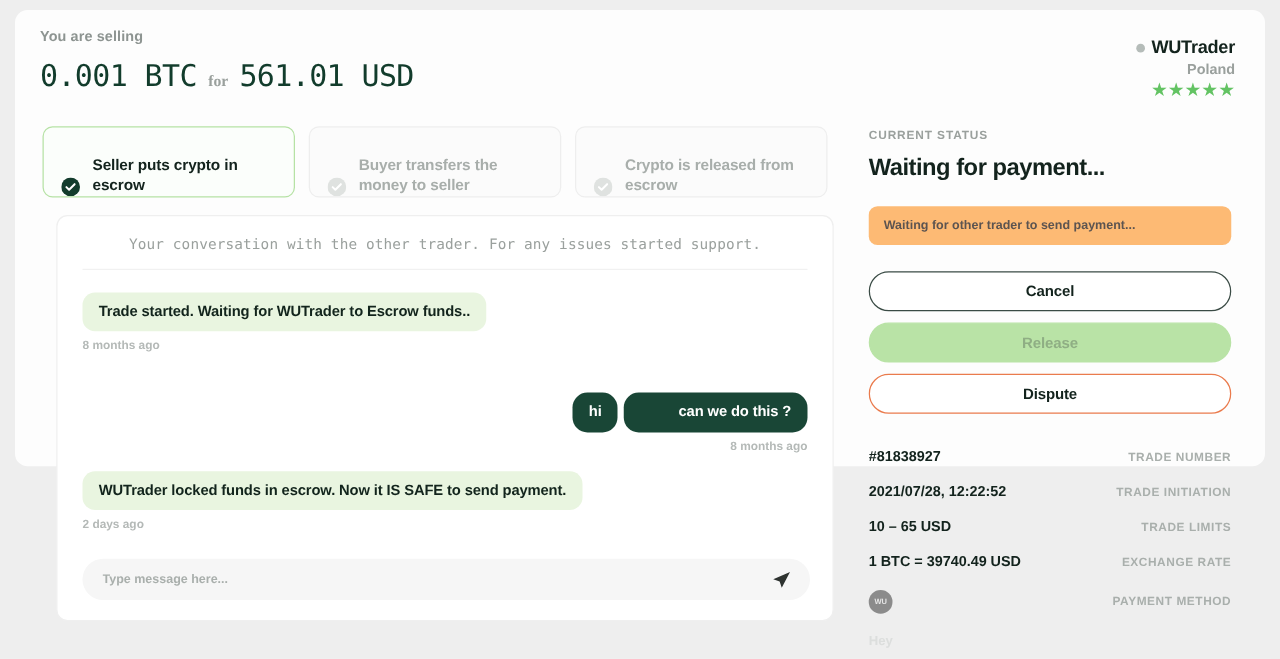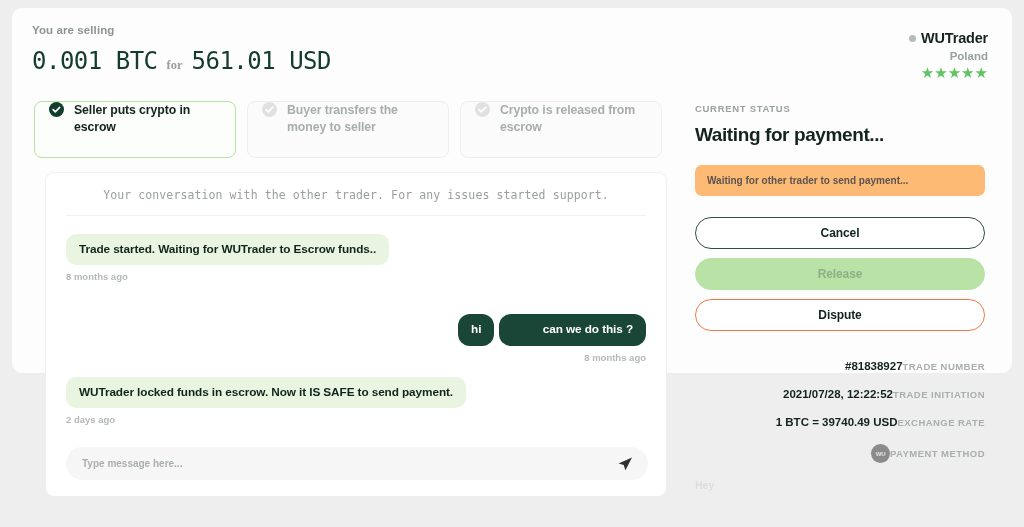--- a/index.html
+++ b/index.html
@@ -39,21 +39,21 @@
   .status-dot { width: 7px; height: 7px; border-radius: 50%; background: #b5bcb9; display:inline-block;}
   .trader-name { font-size: 14.5px; font-weight: 800; color: #13231d; letter-spacing: -.2px;}
   .trader-country { font-size: 11.5px; color: #9aa09d; margin-top: 4px; font-weight: 600;}
   .stars { margin-top: 3px; font-size: 15px; color: #63c363; letter-spacing: 0px; line-height: 1;}
 
   
   .steps { position: absolute; left: 22px; top: 93px; display: flex; gap: 11px; }
   .step {
     width: 202px; height: 57px;
     border-radius: 8px;
-    display: flex; align-items: flex-start; gap: 10px;
+    display: flex; align-items: flex-end; gap: 10px;
     padding: 0 14px;
     background: #fbfbfb;
     border: 1px solid #eeeeee;
   }
   .step.active { background: #fbfefb; border: 1px solid #b6e2a5; }
   .step .check { flex: 0 0 auto; width: 15px; height: 15px; }
   .step-label { font-size: 12.3px; line-height: 1.35; color: #a8aeab; font-weight: 700; letter-spacing: -.1px;}
   .step.active .step-label { color: #13231d; }
 
   
@@ -113,21 +113,21 @@
     display: flex; align-items: center; justify-content: center;
     font-size: 12px; font-weight: 800; letter-spacing: -.1px;
     cursor: pointer; background: #ffffff;
   }
   .btn-cancel { border: 1.3px solid #3a4b45; color: #13231d; }
   .btn-release { background: #b9e3a6; border: 1.3px solid #b9e3a6; color: #8fae84; }
   .btn-dispute { border: 1.3px solid #ea7b4d; color: #13231d; }
 
   .details { margin-top: 22px; }
   .drow {
-    display: flex; justify-content: flex-end; align-items: center;
+    display: flex; justify-content: space-between; align-items: center;
     padding: 7px 0 8px; border-bottom: 1px solid #eeeeee;
   }
   .dval { font-size: 11.5px; color: #13231d; font-weight: 700; }
   .dkey { font-size: 9.5px; color: #a9afac; font-weight: 700; letter-spacing: .45px; }
   .pm-logo {
     width: 19px; height: 19px; border-radius: 50%;
     background: #8b8b8b; color: #e6e6e6;
     display: flex; align-items: center; justify-content: center;
     font-size: 6px; font-weight: 800; letter-spacing: -.2px;
   }
@@ -230,20 +230,24 @@
     <div class="details">
       <div class="drow">
         <span class="dval">#81838927</span>
         <span class="dkey">TRADE NUMBER</span>
       </div>
       <div class="drow">
         <span class="dval">2021/07/28, 12:22:52</span>
         <span class="dkey">TRADE INITIATION</span>
       </div>
       <div class="drow">
+        <span class="dval">10 – 65 USD</span>
+        <span class="dkey">TRADE LIMITS</span>
+      </div>
+      <div class="drow">
         <span class="dval">1 BTC = 39740.49 USD</span>
         <span class="dkey">EXCHANGE RATE</span>
       </div>
       <div class="drow">
         <span class="pm-logo">WU</span>
         <span class="dkey">PAYMENT METHOD</span>
       </div>
       <div class="pm-note">Hey</div>
     </div>
   </div>

